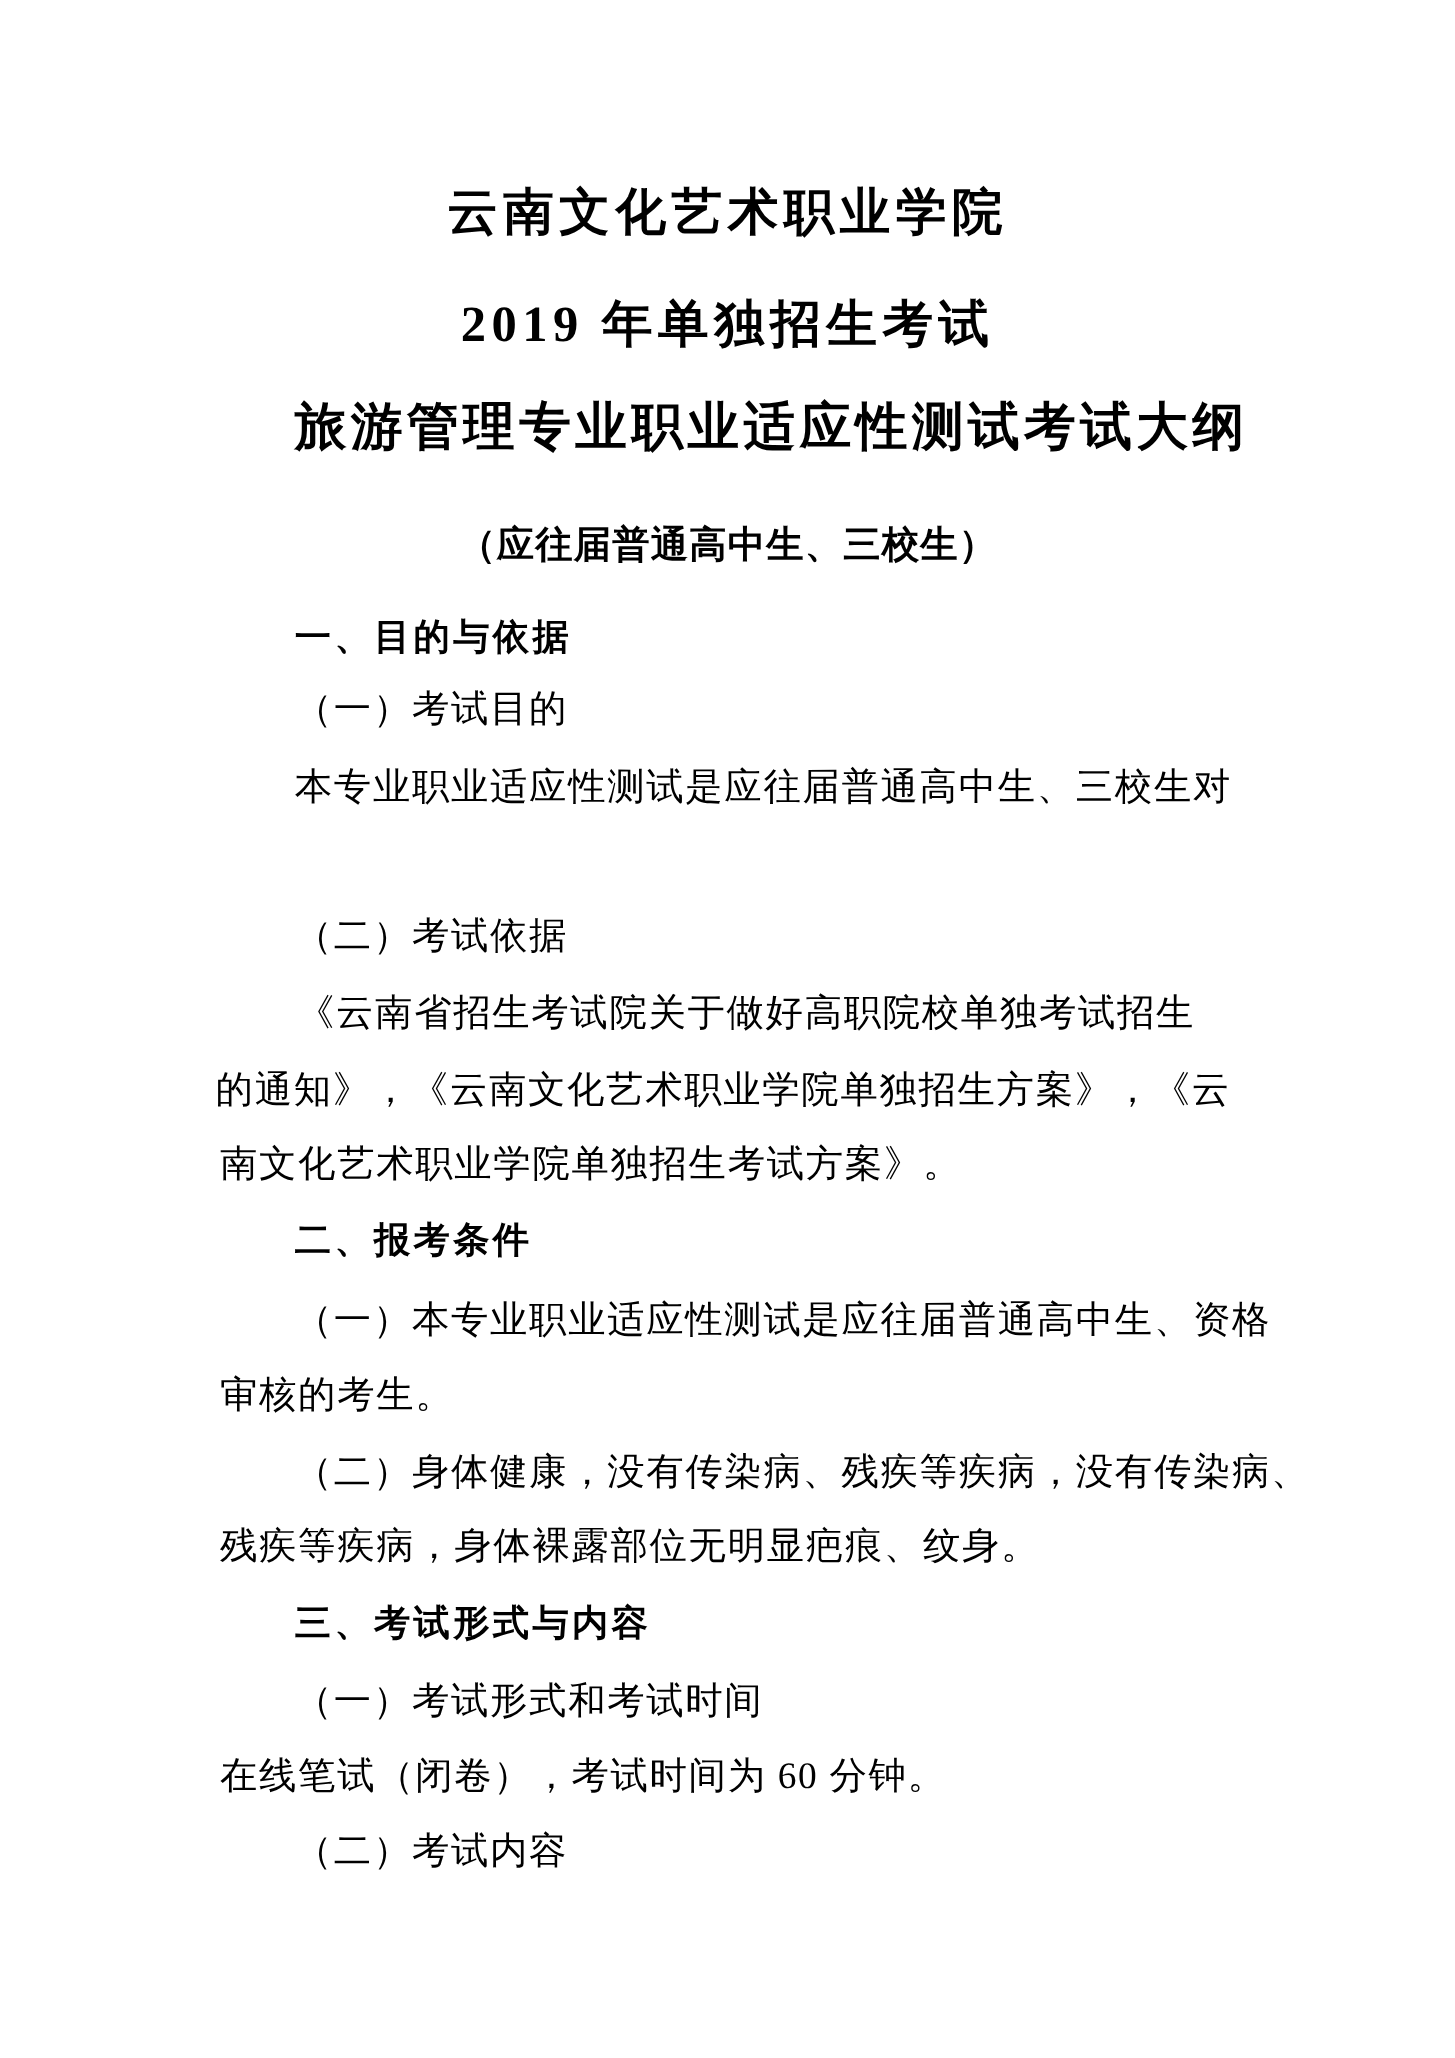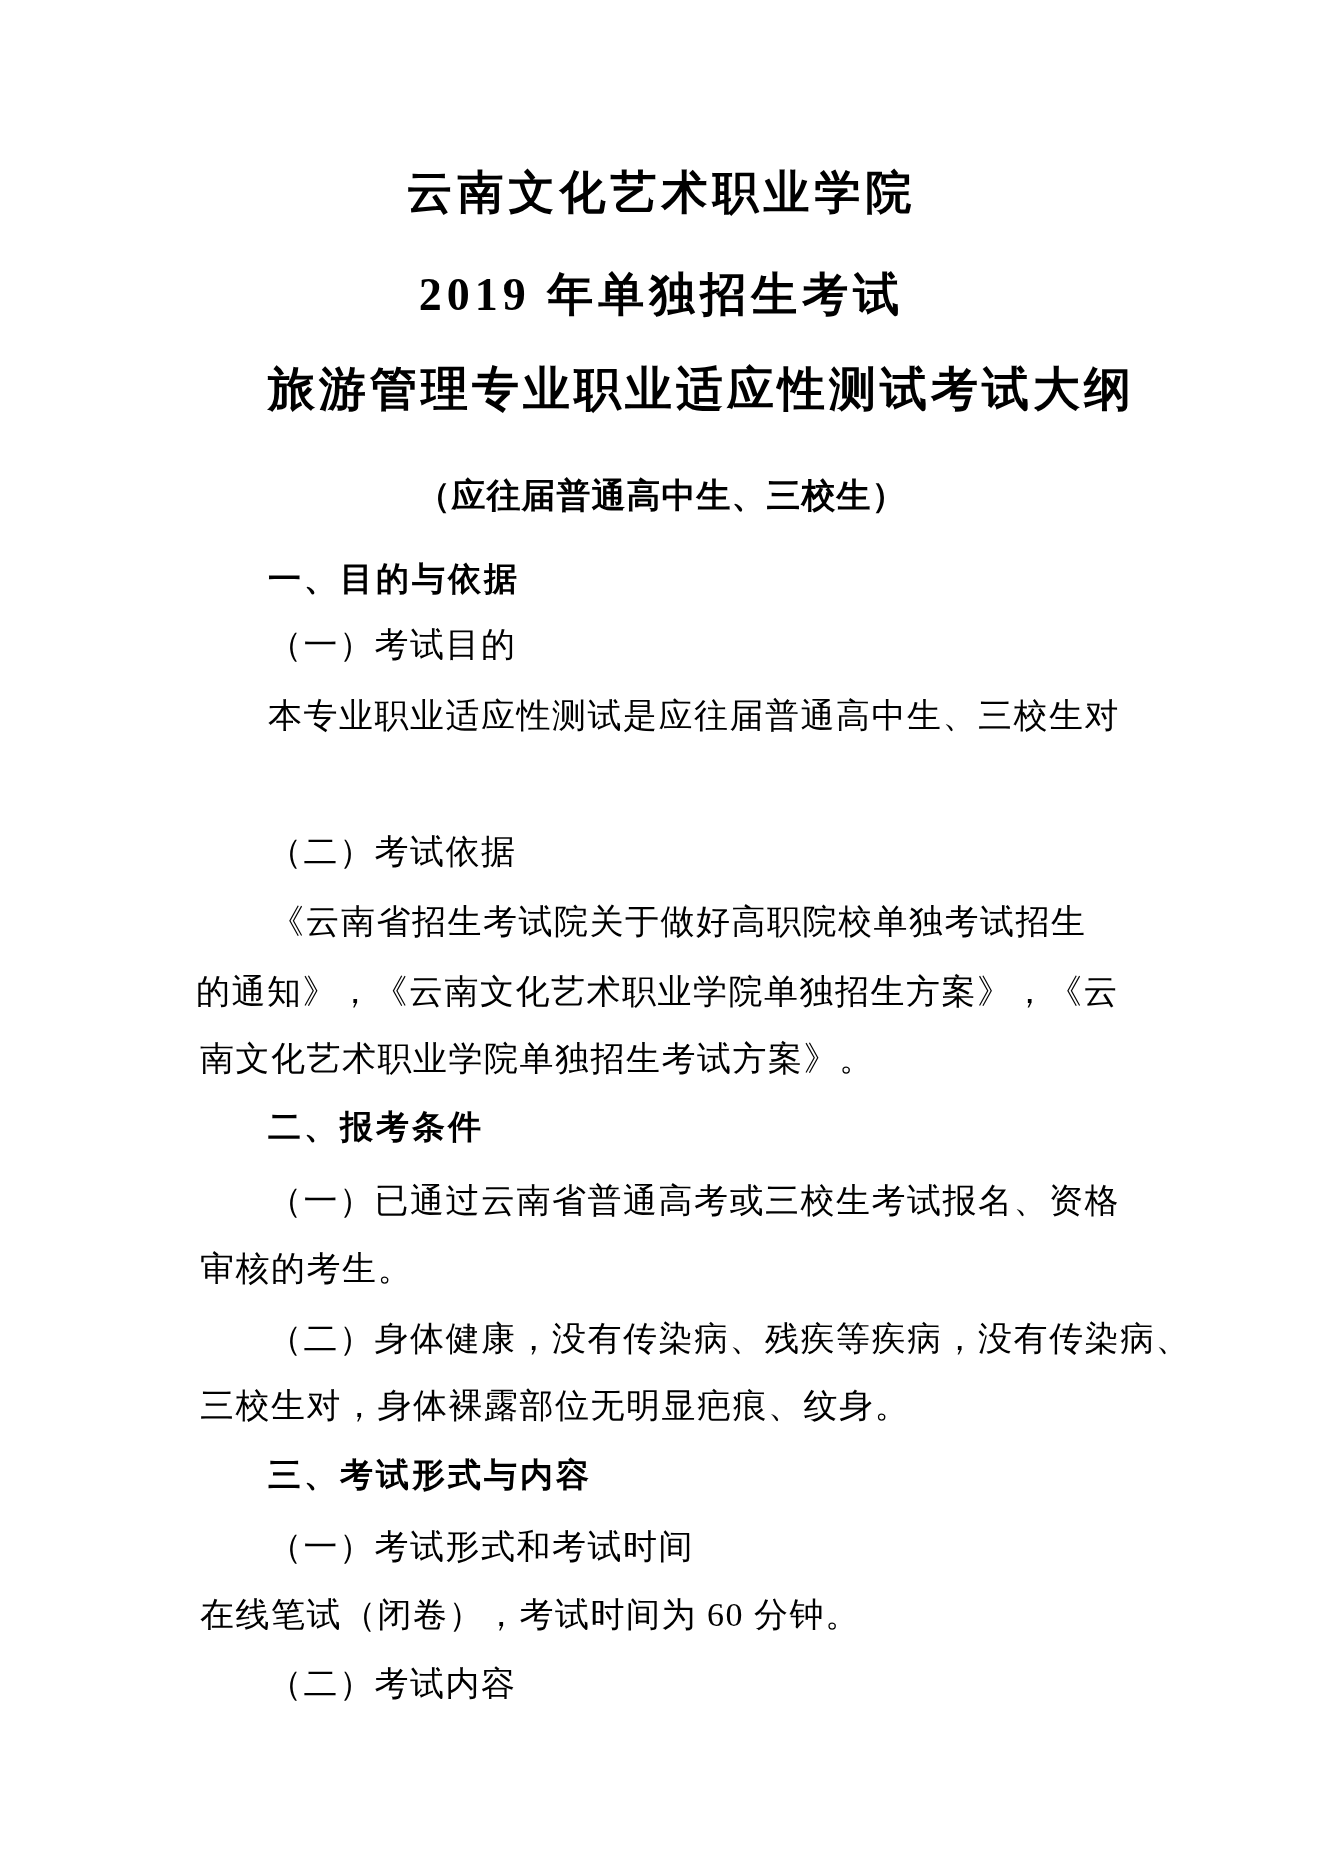--- a/index.html
+++ b/index.html
@@ -71,23 +71,23 @@
 
   <div class="ln body-k" style="top:628px; left:268px">（一）考试目的</div>
   <div class="ln body-k" style="top:699px; left:268px">本专业职业适应性测试是应往届普通高中生、三校生对</div>
 
   <div class="ln body-k" style="top:835px; left:268px">（二）考试依据</div>
   <div class="ln body-k" style="top:905px; left:270px">《云南省招生考试院关于做好高职院校单独考试招生</div>
   <div class="ln body-k" style="top:975px; left:196px">的通知》，《云南文化艺术职业学院单独招生方案》，《云</div>
   <div class="ln body-k" style="top:1042px; left:200px">南文化艺术职业学院单独招生考试方案》。</div>
 
   <div class="ln heading" style="top:1110px; left:268px">二、报考条件</div>
-  <div class="ln body-k" style="top:1184px; left:268px">（一）已通过云南省普通高考或三校生考试报名、资格</div>
+  <div class="ln body-k" style="top:1184px; left:268px">（一）本专业职业适应性测试是应往届普通高中生、资格</div>
   <div class="ln body-k" style="top:1252px; left:200px">审核的考生。</div>
   <div class="ln body-k" style="top:1322px; left:268px">（二）身体健康，没有传染病、残疾等疾病，没有传染病、</div>
-  <div class="ln body-k" style="top:1389px; left:200px">三校生对，身体裸露部位无明显疤痕、纹身。</div>
+  <div class="ln body-k" style="top:1389px; left:200px">残疾等疾病，身体裸露部位无明显疤痕、纹身。</div>
 
   <div class="ln heading" style="top:1458px; left:268px">三、考试形式与内容</div>
   <div class="ln body-k" style="top:1530px; left:268px">（一）考试形式和考试时间</div>
   <div class="ln body-k" style="top:1598px; left:200px">在线笔试（闭卷），考试时间为 60 分钟。</div>
   <div class="ln body-k" style="top:1667px; left:268px">（二）考试内容</div>
 
 </div>
 
 </body></html>

